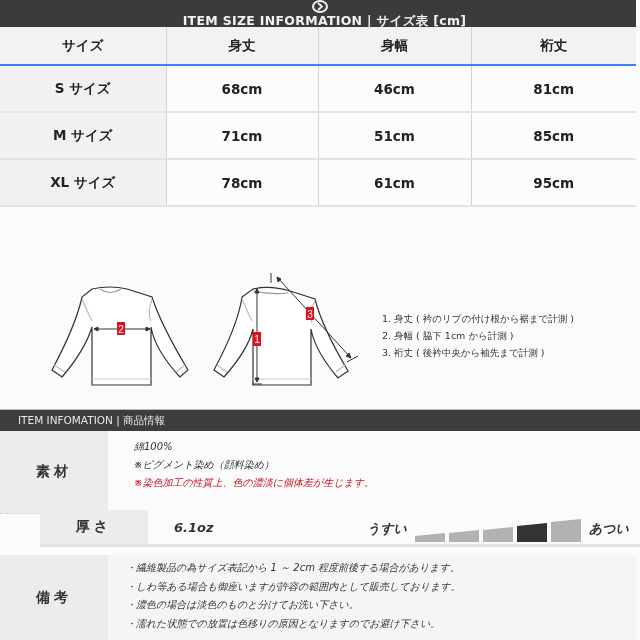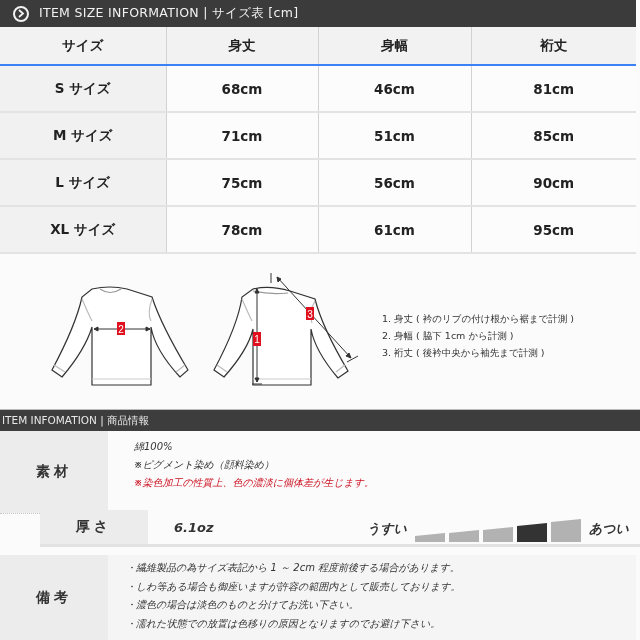--- a/index.html
+++ b/index.html
@@ -2,21 +2,21 @@
 <html><head>
   <meta charset="utf-8">
   <style>
     * { box-sizing: border-box; margin: 0; padding: 0; }
     html, body { width: 640px; height: 640px; background: #fbfbfb; overflow: hidden; }
     body { font-family: "DejaVu Sans", "Liberation Sans", sans-serif; color: #222; position: relative; }
 
     .hdr1 {
       position: absolute; left: 0; top: 0; width: 636px; height: 27px;
       background: #3b3b3b; color: #f2f2f2; display: flex; align-items: center;
-      padding-left: 13px; font-weight: normal; font-size: 12.5px; letter-spacing: 0.3px;
+      padding-left: 13px; font-weight: bold; font-size: 12.5px; letter-spacing: 0.3px; flex-direction: column;
     }
     .hdr1 .circle {
       width: 16px; height: 16px; border: 2px solid #f2f2f2; border-radius: 50%;
       display: flex; align-items: center; justify-content: center; margin-right: 10px;
     }
     .hdr1 .circle svg { display: block; }
 
     .size-table {
       position: absolute; left: 0; top: 27px; width: 636px; border-collapse: collapse;
       table-layout: fixed;
@@ -35,21 +35,21 @@
     .size-table col.c3 { width: 165px; }
 
     .diagram { position: absolute; left: 30px; top: 265px; width: 340px; height: 130px; }
     .legend {
       position: absolute; left: 382px; top: 310px; font-size: 9.5px; line-height: 17px; color: #333;
     }
 
     .hdr2 {
       position: absolute; left: 0; top: 409px; width: 640px; height: 22px;
       background: #3d3d3d; color: #e8e8e8; font-size: 10.5px; display: flex; align-items: center;
-      padding-left: 2px; border-top: 1px solid #bbb;
+      padding-left: 18px; border-top: 1px solid #bbb;
     }
 
     .info-row { position: absolute; left: 0; width: 636px; display: flex; }
     .info-row .label {
       width: 108px; background: #ececec; display: flex; align-items: center; justify-content: center;
       font-size: 14px; font-weight: bold; color: #333; letter-spacing: 4px;
     }
     .info-row .content { flex: 1; background: #fbfbfb; padding-left: 26px; font-size: 10px; color: #333; font-style: italic; }
 
     .row-material { top: 431px; height: 83px; border-bottom: 1px dotted #c8c8c8; }
@@ -101,26 +101,20 @@
       <td>46cm</td>
       <td>81cm</td>
     </tr>
     <tr>
       <td class="rowhead">M サイズ</td>
       <td>71cm</td>
       <td>51cm</td>
       <td>85cm</td>
     </tr>
     <tr>
-      <td class="rowhead">L サイズ</td>
-      <td>75cm</td>
-      <td>56cm</td>
-      <td>90cm</td>
-    </tr>
-    <tr>
       <td class="rowhead">XL サイズ</td>
       <td>78cm</td>
       <td>61cm</td>
       <td>95cm</td>
     </tr>
   </tbody>
 </table>
 
 <div class="diagram">
   <svg width="340" height="130" viewBox="0 0 340 130">

